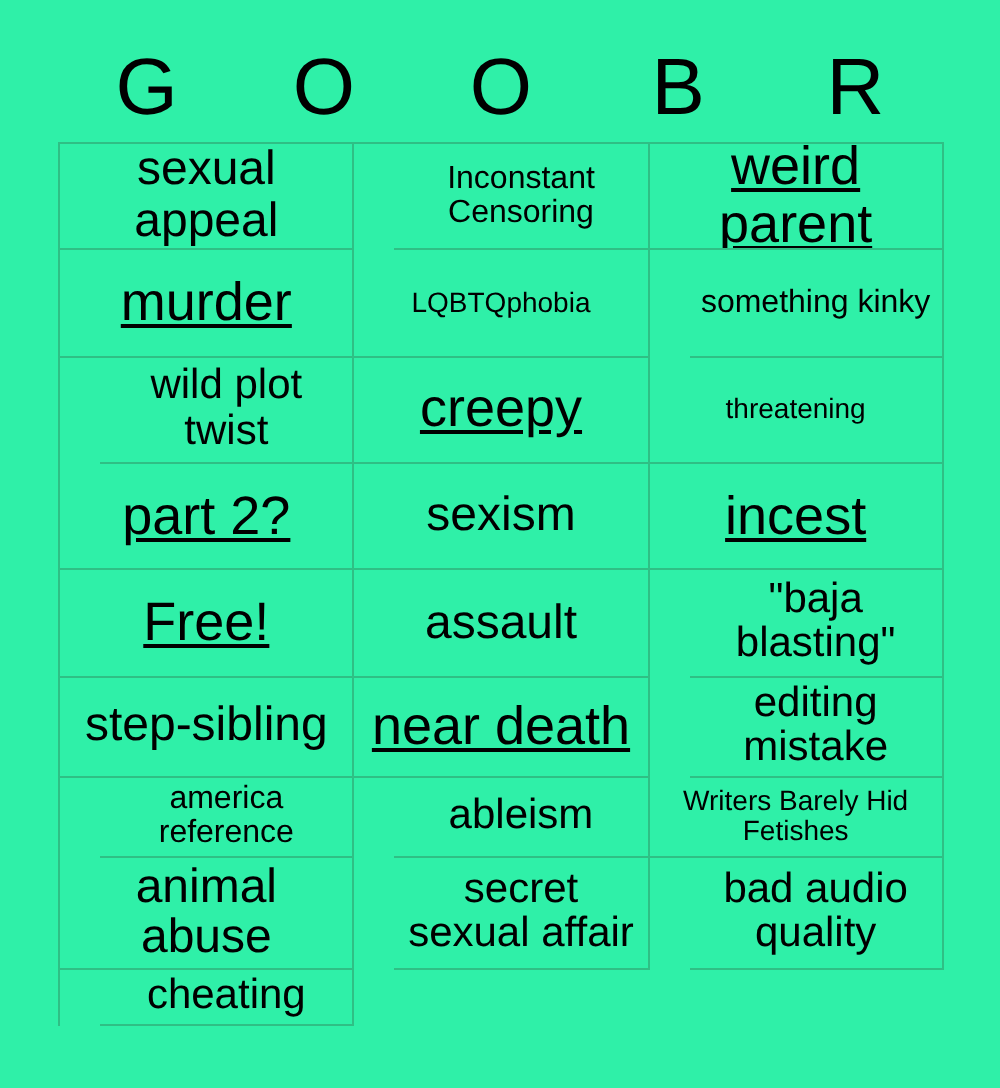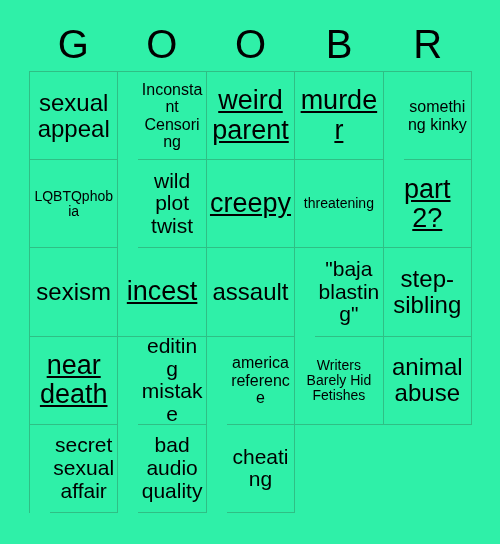--- a/index.html
+++ b/index.html
@@ -41,21 +41,21 @@
     letter-spacing: 0px;
     user-select: none;
   }
   #grid {
     position: absolute;
     left: 29px;
     top: 71px;
     width: 443px;
     height: 442px;
     display: grid;
-    grid-template-columns: repeat(5, 1fr);
+    grid-template-columns: repeat(3, 1fr);
     grid-template-rows: repeat(5, 1fr);
     border-left: 1px solid #2fbf85;
     border-top: 1px solid #2fbf85;
     box-sizing: border-box;
     background: #2ff0a8;
   }
   .cell {
     border-right: 1px solid #2fbf85;
     border-bottom: 1px solid #2fbf85;
     box-sizing: border-box;
@@ -100,61 +100,67 @@
       </div>
       <div class="cell fs-sm">
         <span>Inconstant Censoring</span>
       </div>
       <div class="cell fs-xl">
         <span>weird parent</span>
       </div>
       <div class="cell fs-xl">
         <span>murder</span>
       </div>
+      <div class="cell fs-xs">
+        <span>LQBTQphobia</span>
+      </div>
       <div class="cell fs-sm">
         <span>something kinky</span>
-      </div>
-      <div class="cell fs-xs">
-        <span>LQBTQphobia</span>
       </div>
       <div class="cell fs-md">
         <span>wild plot twist</span>
       </div>
       <div class="cell fs-xl">
         <span>creepy</span>
       </div>
       <div class="cell fs-xs">
         <span>threatening</span>
       </div>
       <div class="cell fs-xl">
         <span>part 2?</span>
       </div>
       <div class="cell fs-lg">
         <span>sexism</span>
       </div>
       <div class="cell fs-xl">
         <span>incest</span>
       </div>
+      <div class="cell fs-xl">
+        <span>Free!</span>
+      </div>
       <div class="cell fs-lg">
         <span>assault</span>
       </div>
       <div class="cell fs-md">
         <span>"baja blasting"</span>
       </div>
       <div class="cell fs-lg">
         <span>step-sibling</span>
       </div>
       <div class="cell fs-xl">
         <span>near death</span>
       </div>
       <div class="cell fs-md">
         <span>editing mistake</span>
       </div>
       <div class="cell fs-sm">
         <span>america reference</span>
+      </div>
+      <div class="cell fs-md">
+        <span>ableism</span>
       </div>
       <div class="cell fs-xs">
         <span>Writers Barely Hid Fetishes</span>
       </div>
       <div class="cell fs-lg">
         <span>animal abuse</span>
       </div>
       <div class="cell fs-md">
         <span>secret sexual affair</span>
       </div>

